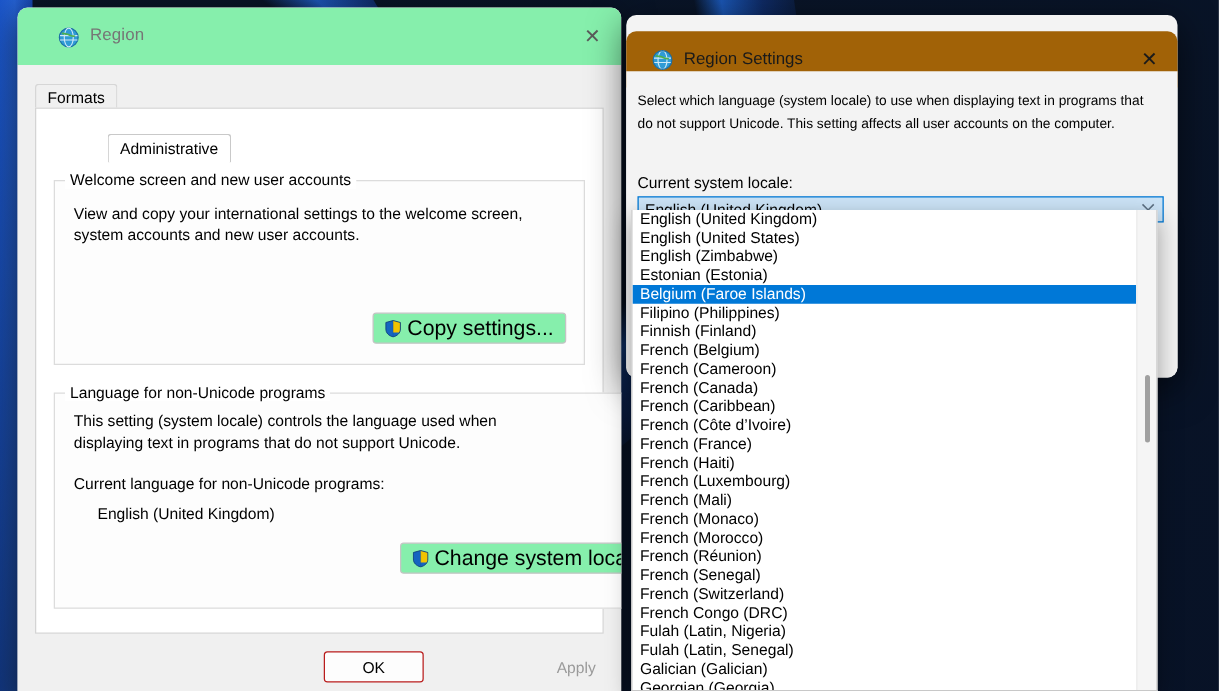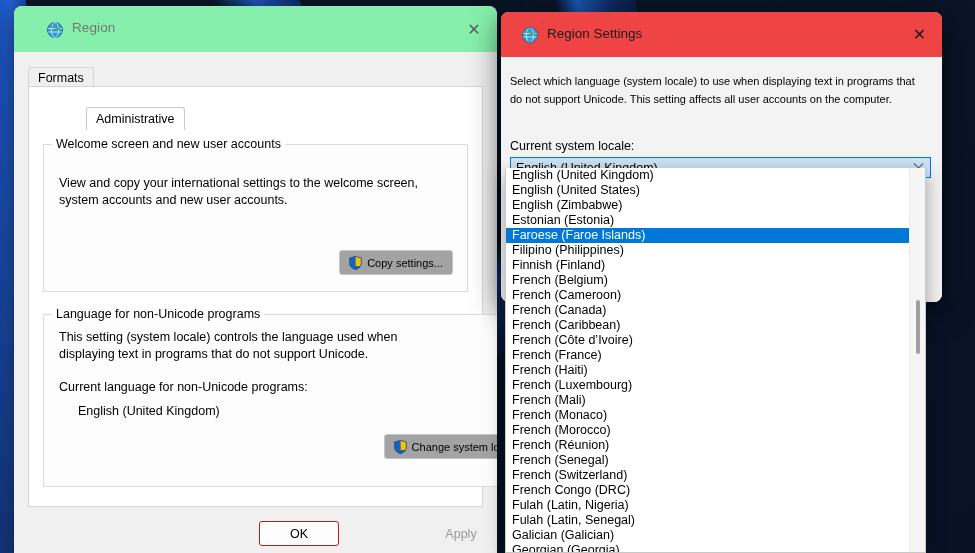--- a/index.html
+++ b/index.html
@@ -134,32 +134,32 @@
   }
   #gb-welcome { left: 14px; top: 57px; width: 425px; height: 148px; }
   #gb-lang    { left: 14px; top: 227px; width: 511px; height: 173px; }
 
   .gb-text {
     position: absolute;
     font-size: 12.5px;
     color: #000;
     line-height: 17px;
   }
-  #welcome-desc { left: 15px; top: 18px; width: 395px; margin-top: 12px; }
+  #welcome-desc { left: 15px; top: 18px; width: 395px; }
   #lang-desc    { left: 15px; top: 14px; width: 395px; }
   #lang-current-label { left: 15px; top: 64px; width: 395px; }
   #lang-current-value { left: 34px; top: 88px; width: 380px; }
 
   .pushbtn {
     position: absolute;
     height: 25px;
-    background: #a3a3a3;
+    background: #86efac;
     border: 1px solid #c4c4c4;
     border-radius: 3px;
-    font-size: 11px;
+    font-size: 17px;
     color: #000;
     display: flex; align-items: center; justify-content: center;
     gap: 5px;
     padding: 0 9px;
   }
   #btn-copy { right: 14px; top: 105px; }
   #btn-change { right: 14px; top: 119px; }
 
   .shield { width: 13px; height: 14px; flex: 0 0 auto; }
 
@@ -186,23 +186,24 @@
   #settings-window {
     position: absolute;
     left: 501px; top: 12px;
     width: 441px; height: 290px;
     background: #f3f3f3;
     border-radius: 8px;
     box-shadow: 0 8px 30px rgba(0,0,0,.6);
   }
   #settings-titlebar {
     height: 45px;
-    background: #ef4444;
+    background: #a16207;
     border-radius: 8px 8px 0 0;
     position: relative;
+    margin-top: 13px;
   }
   .st-icon { position: absolute; left: 20px; top: 14px; width: 18px; height: 18px; }
   .st-title {
     position: absolute; left: 46px; top: 14px;
     font-size: 13.5px; color: #1a1a1a;
   }
   .st-close {
     position: absolute; right: 0; top: 0;
     width: 45px; height: 45px;
     display: flex; align-items: center; justify-content: center;
@@ -384,21 +385,21 @@
     </div>
   </div>
 </div>
 
 <div id="dropdown">
   <div id="dropdown-list">
       <div class="ddrow">English (United Kingdom)</div>
       <div class="ddrow">English (United States)</div>
       <div class="ddrow">English (Zimbabwe)</div>
       <div class="ddrow">Estonian (Estonia)</div>
-      <div class="ddrow selected">Faroese (Faroe Islands)</div>
+      <div class="ddrow selected">Belgium (Faroe Islands)</div>
       <div class="ddrow">Filipino (Philippines)</div>
       <div class="ddrow">Finnish (Finland)</div>
       <div class="ddrow">French (Belgium)</div>
       <div class="ddrow">French (Cameroon)</div>
       <div class="ddrow">French (Canada)</div>
       <div class="ddrow">French (Caribbean)</div>
       <div class="ddrow">French (Côte d’Ivoire)</div>
       <div class="ddrow">French (France)</div>
       <div class="ddrow">French (Haiti)</div>
       <div class="ddrow">French (Luxembourg)</div>

